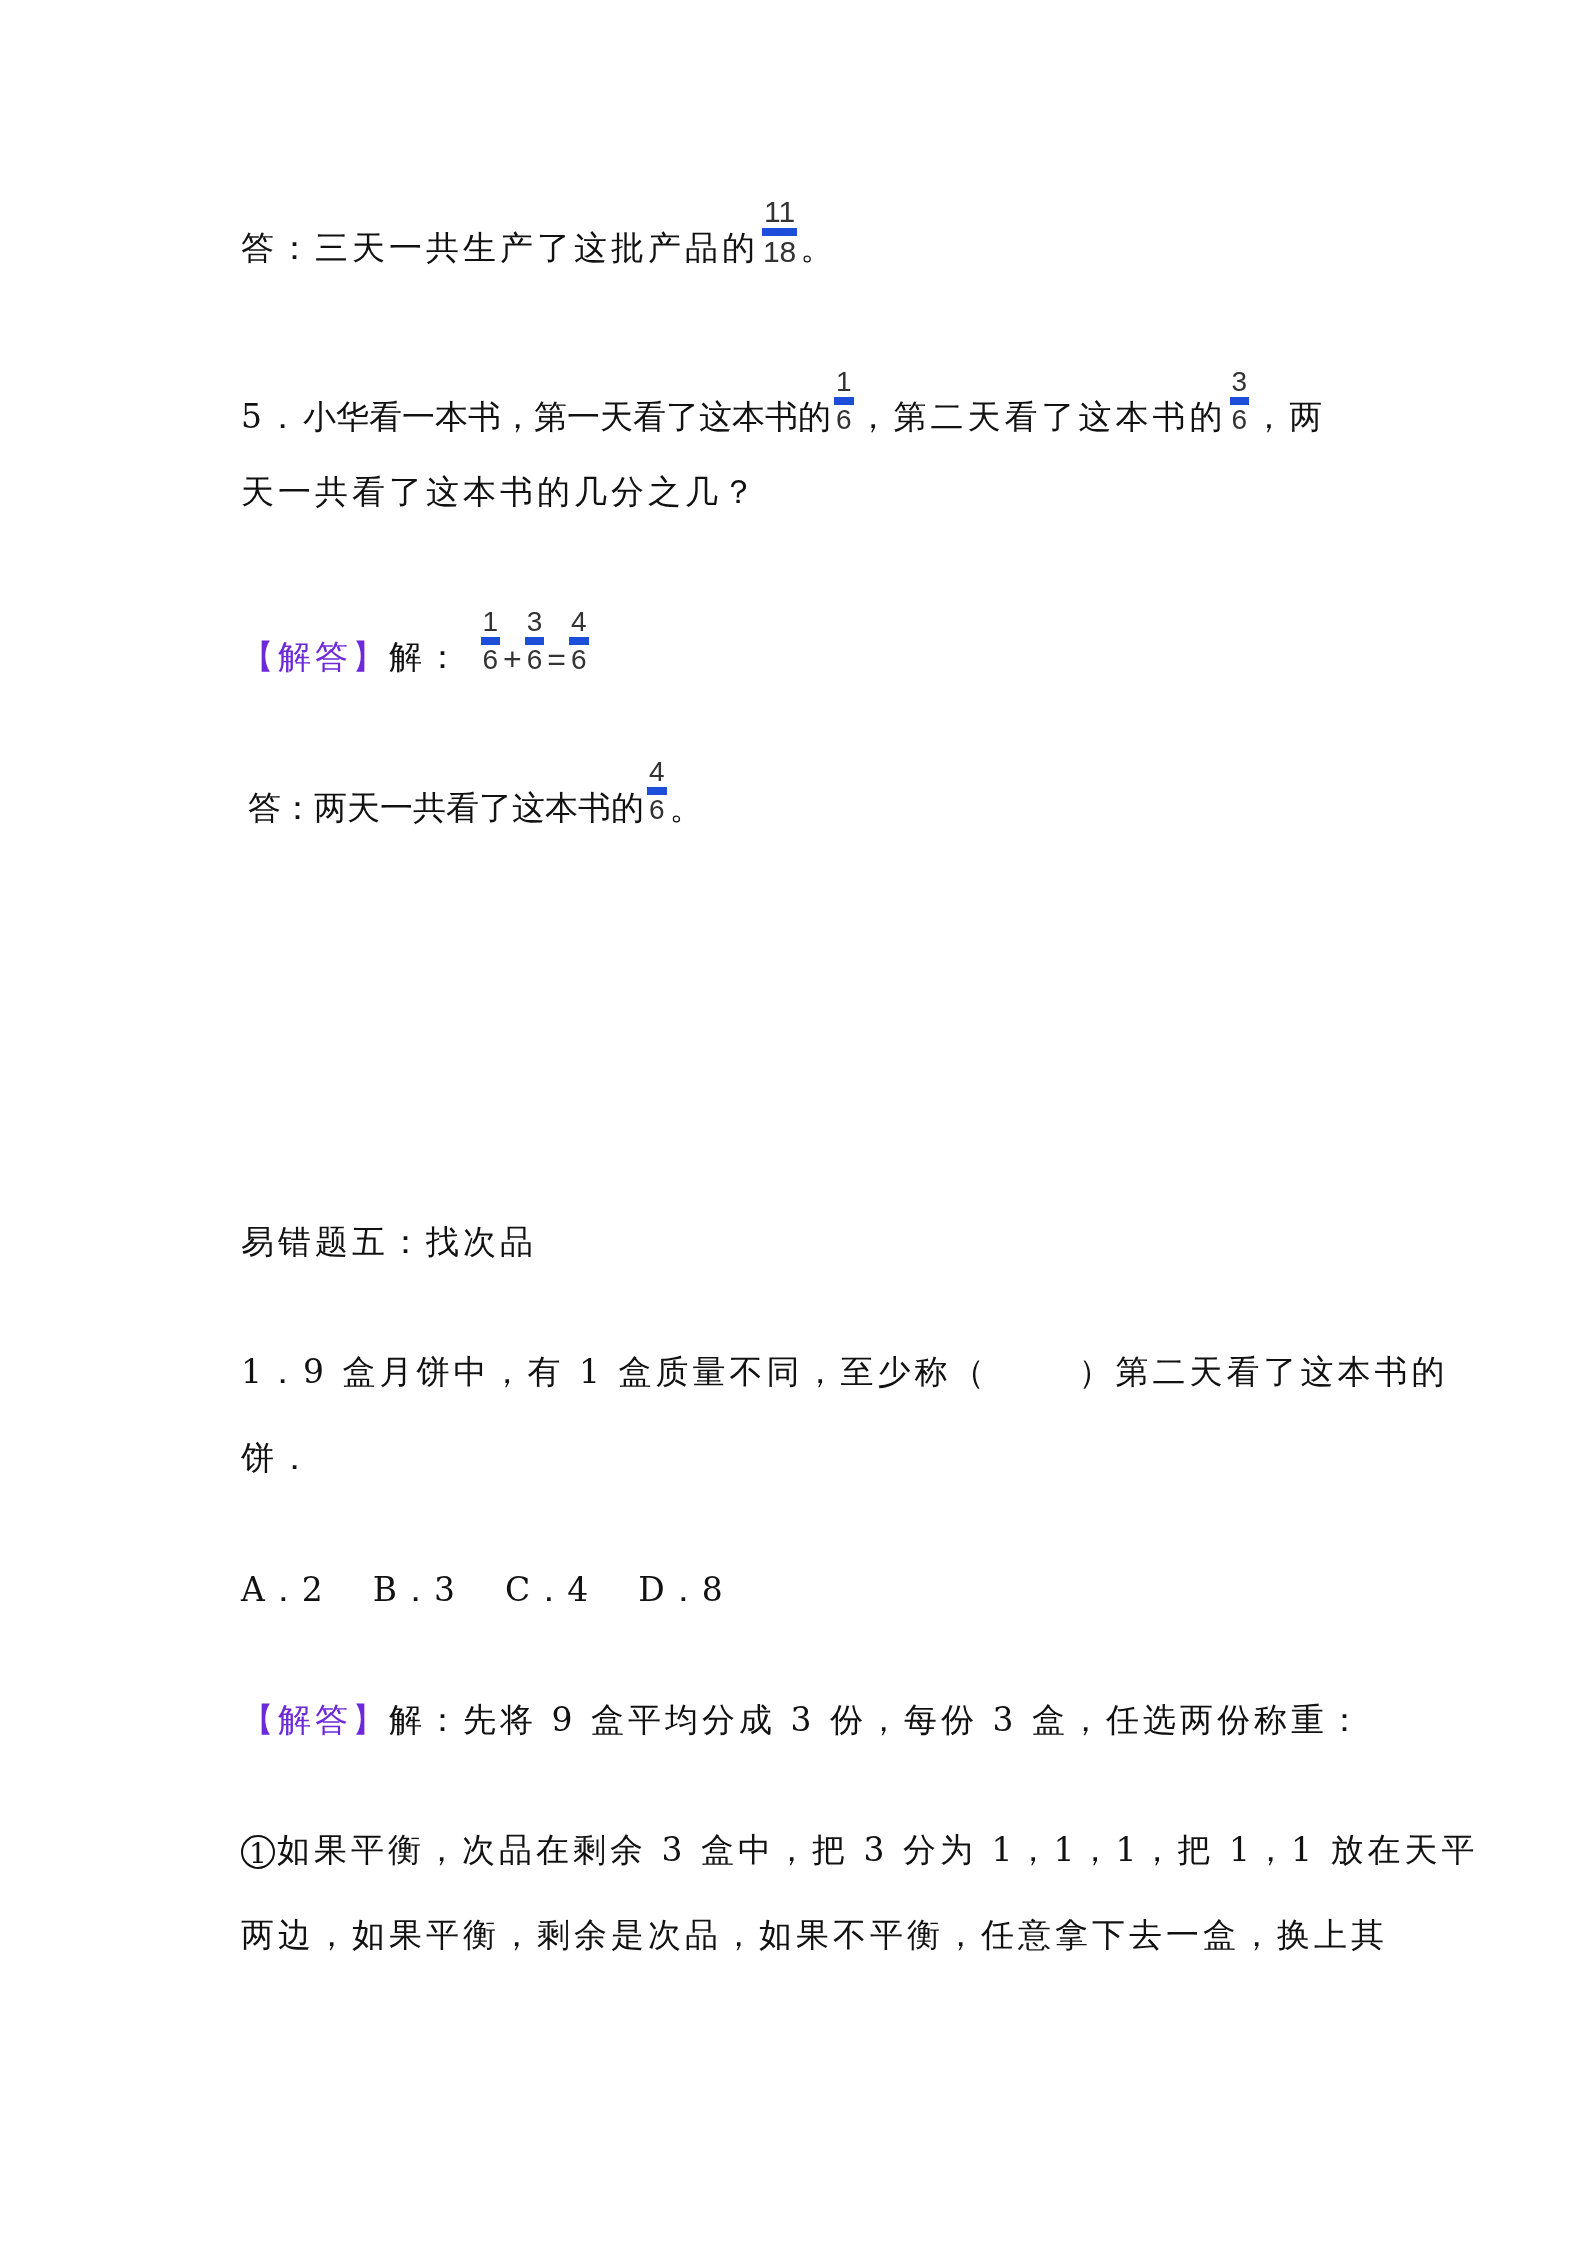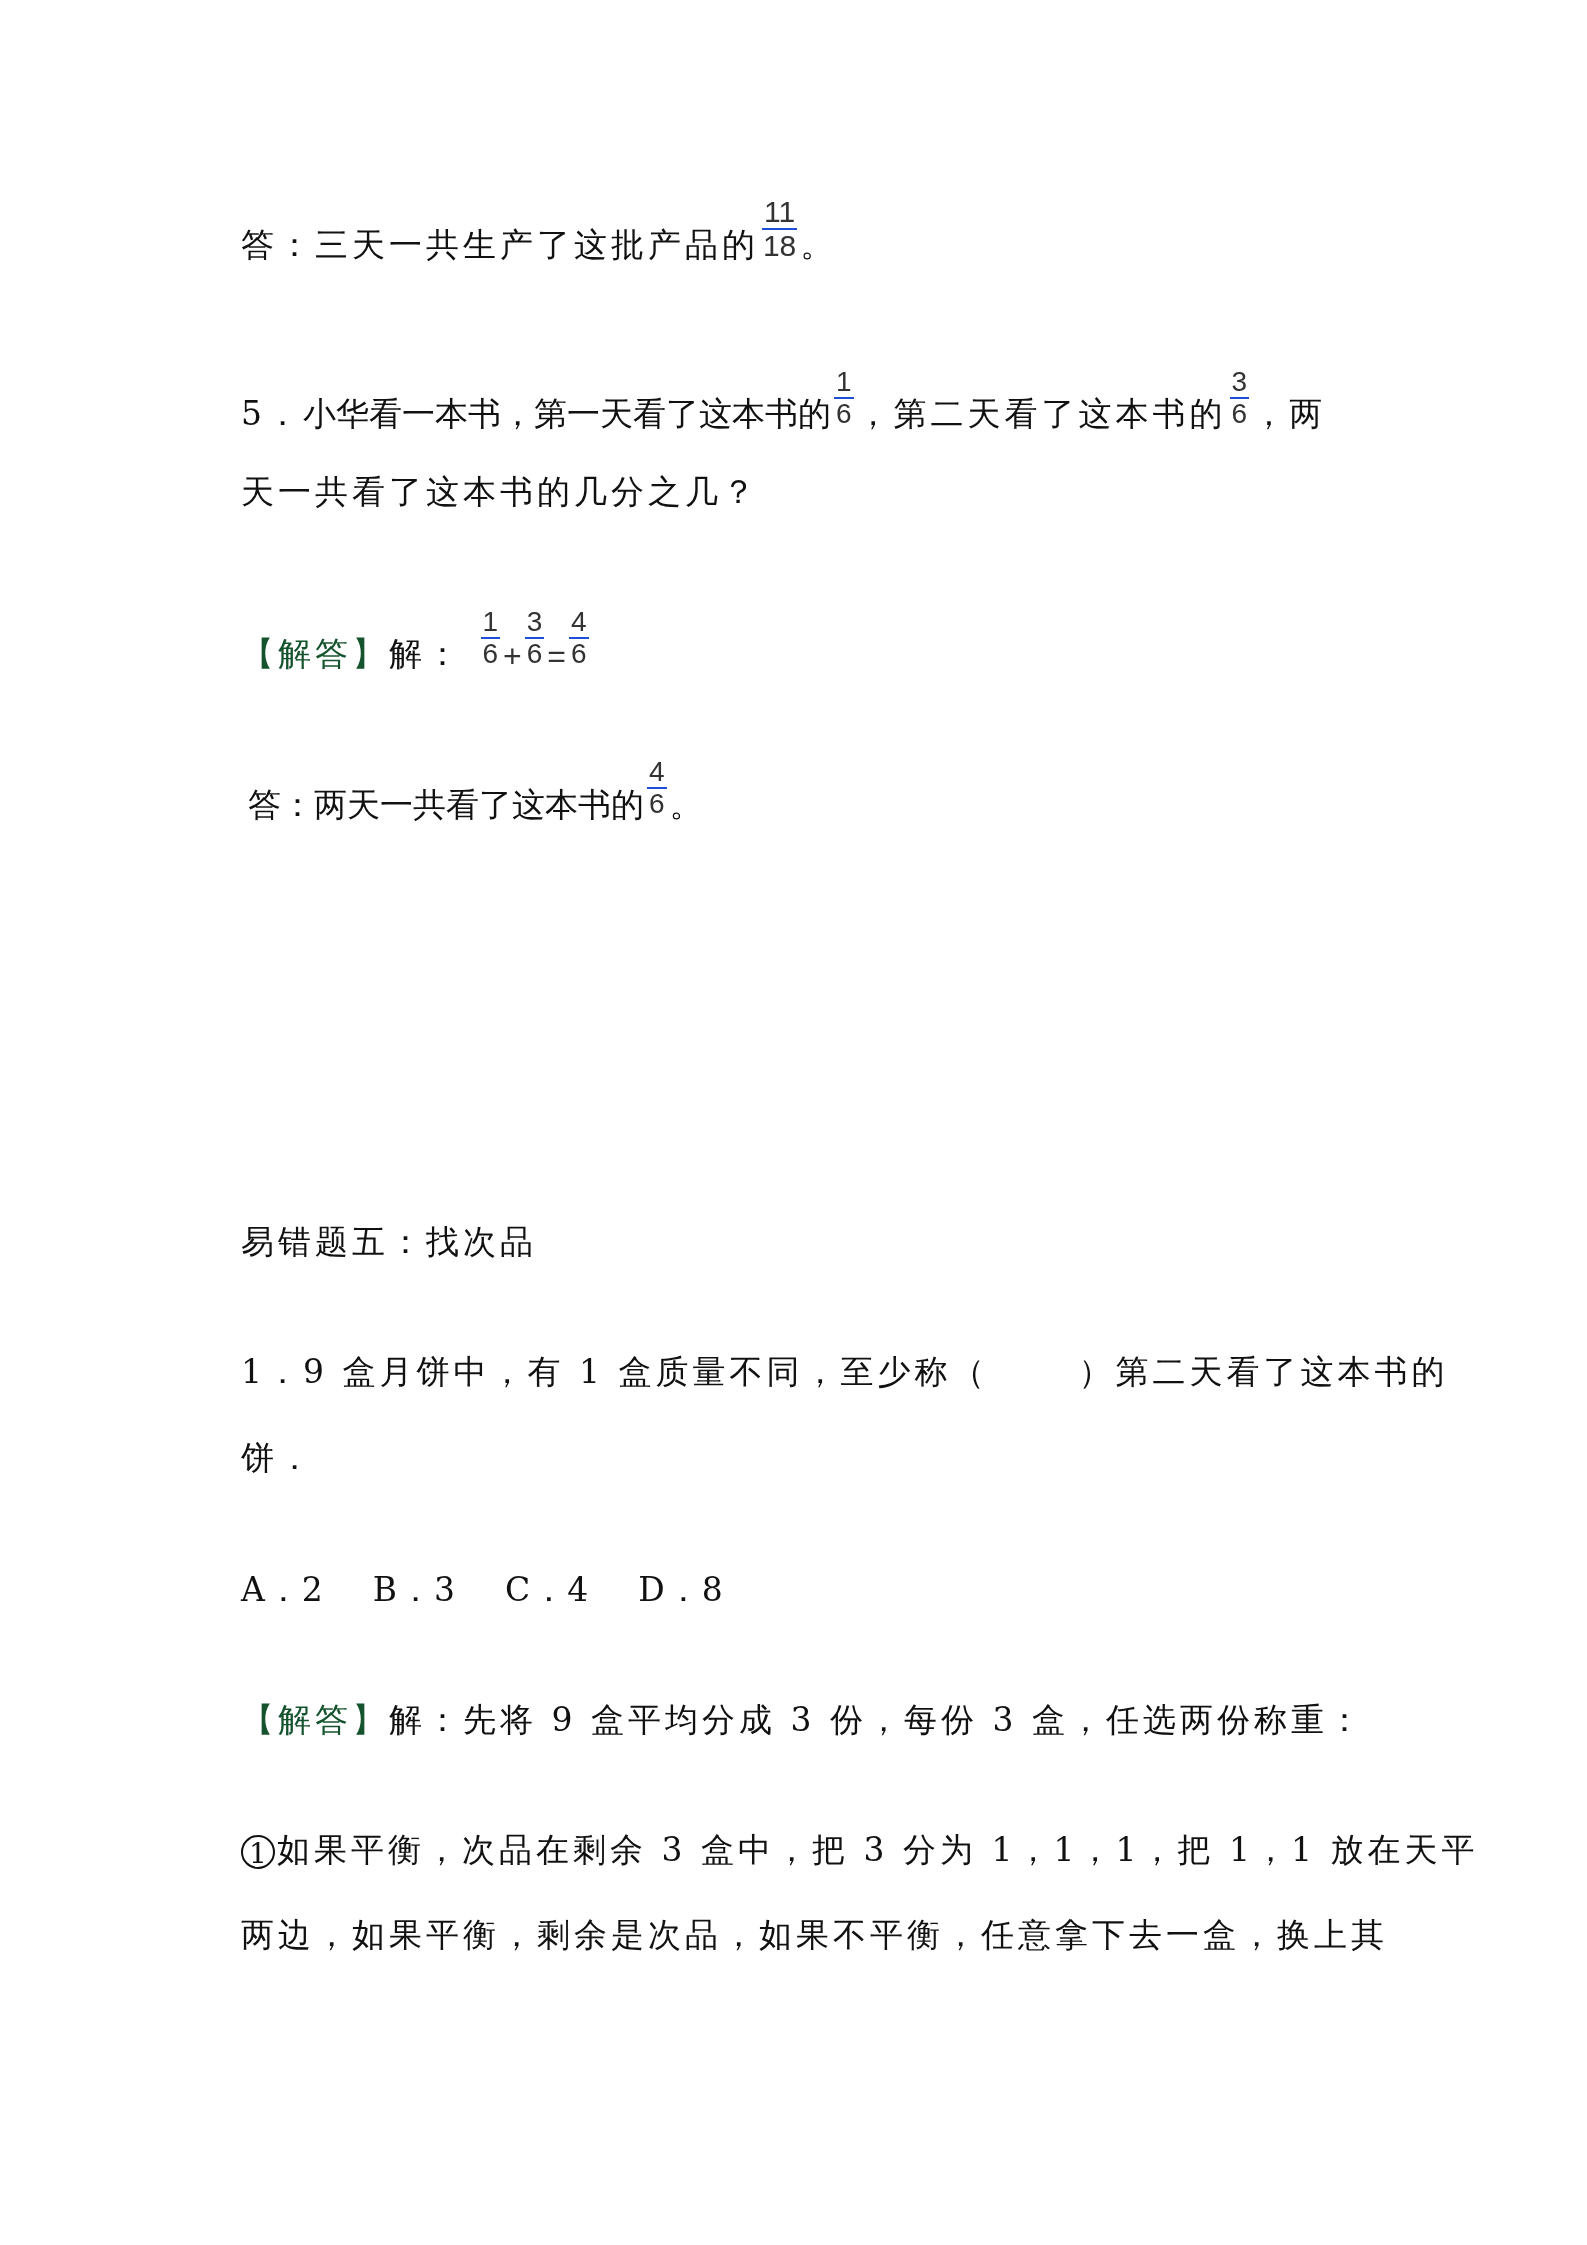--- a/index.html
+++ b/index.html
@@ -1,23 +1,23 @@
 <!DOCTYPE html>
 <html><head>
 <meta charset="utf-8">
 <style>
   html, body { margin: 0; padding: 0; background: #ffffff; }
   body { width: 1587px; height: 2245px; position: relative; overflow: hidden;
          font-family: "DejaVu Serif", "Liberation Serif", serif; color: #111; }
   .line { position: absolute; left: 241px; font-size: 33px; line-height: 40px; white-space: nowrap; letter-spacing: 4px; }
   .bold { font-family: "DejaVu Sans", "Liberation Sans", sans-serif; font-weight: normal; letter-spacing: 0px; }
   .sans { font-family: "DejaVu Sans", "Liberation Sans", sans-serif; letter-spacing: 0px; }
-  .blue { color: #14532d; text-align: center; }
+  .blue { color: #6d28d9; text-align: center; }
   .frac { display: inline-block; vertical-align: middle; text-align: center; font-family: "Liberation Sans", sans-serif; font-size: 30px; line-height: 32px; letter-spacing: 0; color: #333; position: relative; top: -18px; margin: 0 3px; }
-  .frac .num { display: block; border-bottom: 2px solid #1d4ed8; padding: 0 2px; }
+  .frac .num { display: block; border-bottom: 8px solid #1d4ed8; padding: 0 2px; }
   .frac .den { display: block; }
   .frac.small { font-size: 28px; line-height: 30px; }
   .op { font-family: "Liberation Sans", sans-serif; font-size: 32px; letter-spacing: 0; color:#333; vertical-align: middle; }
   .circ { display: inline-block; width: 34px; height: 34px; border: 2px solid #111; border-radius: 50%; text-align: center; line-height: 34px; font-size: 28px; letter-spacing: 0; vertical-align: middle; margin-right: 2px; box-sizing: border-box; }
   .blank { display: inline-block; width: 90px; }
 </style>
 </head>
 <body>
 
 <div class="line" style="top:214px;">

